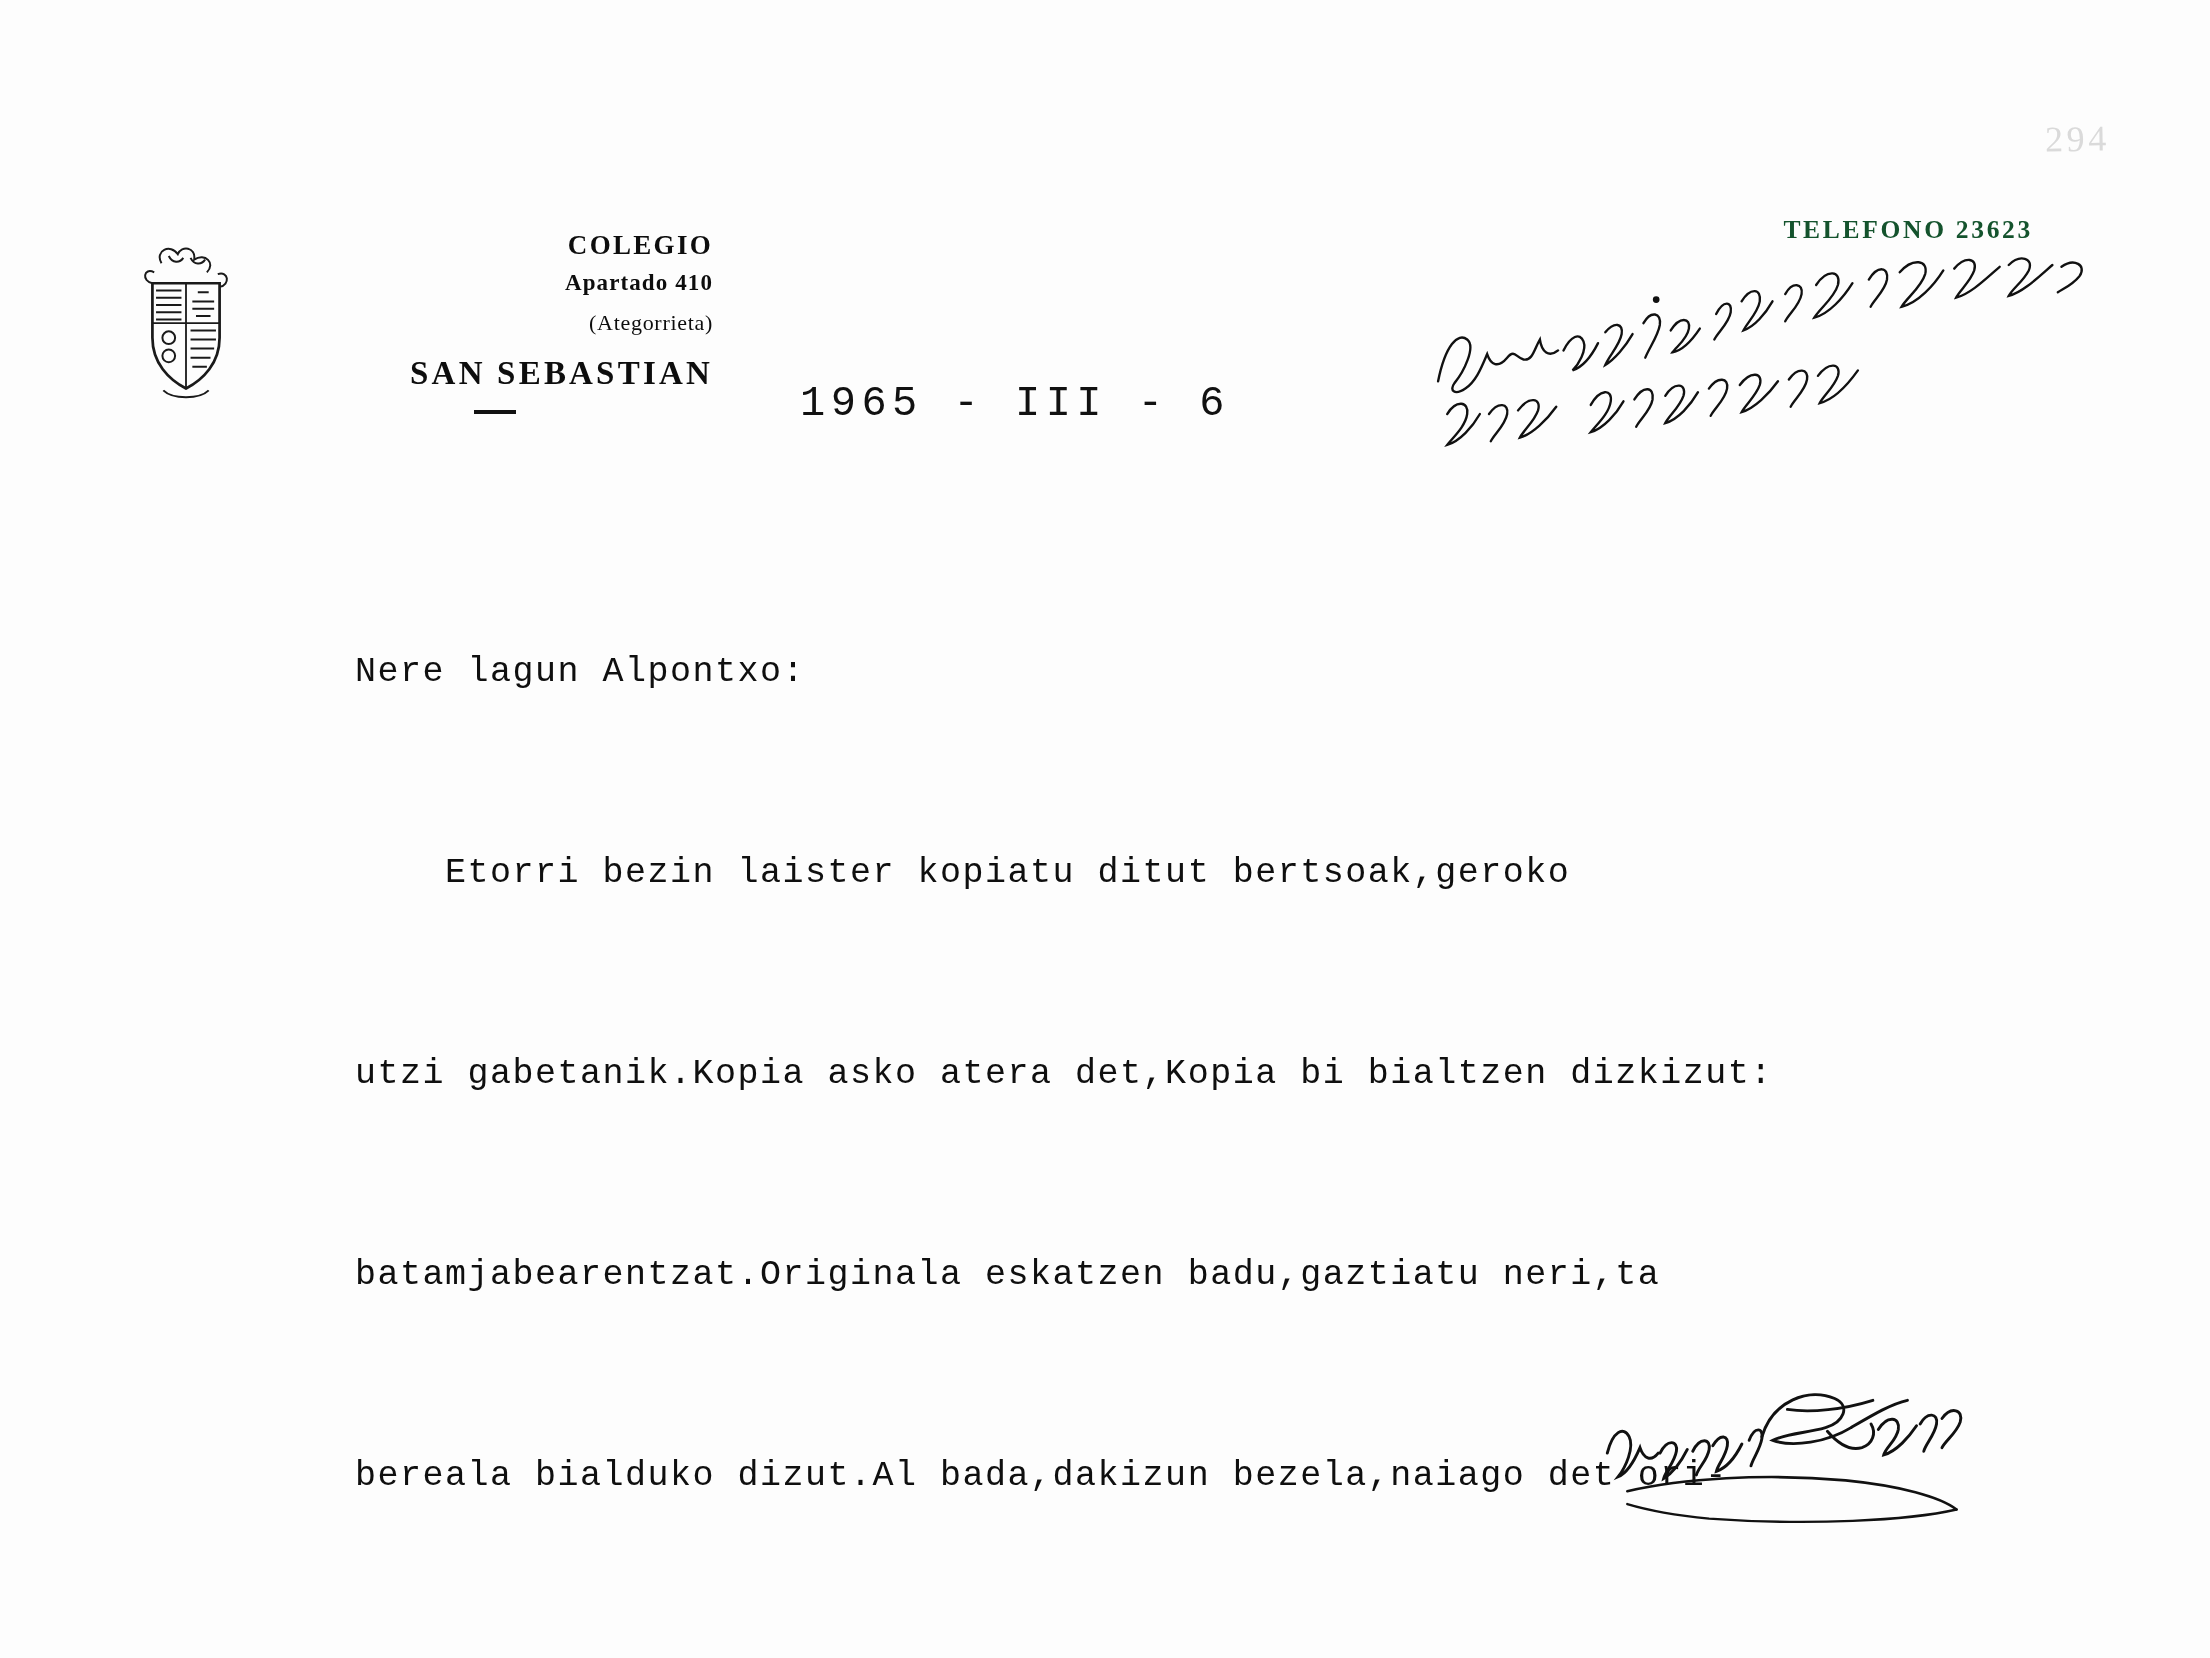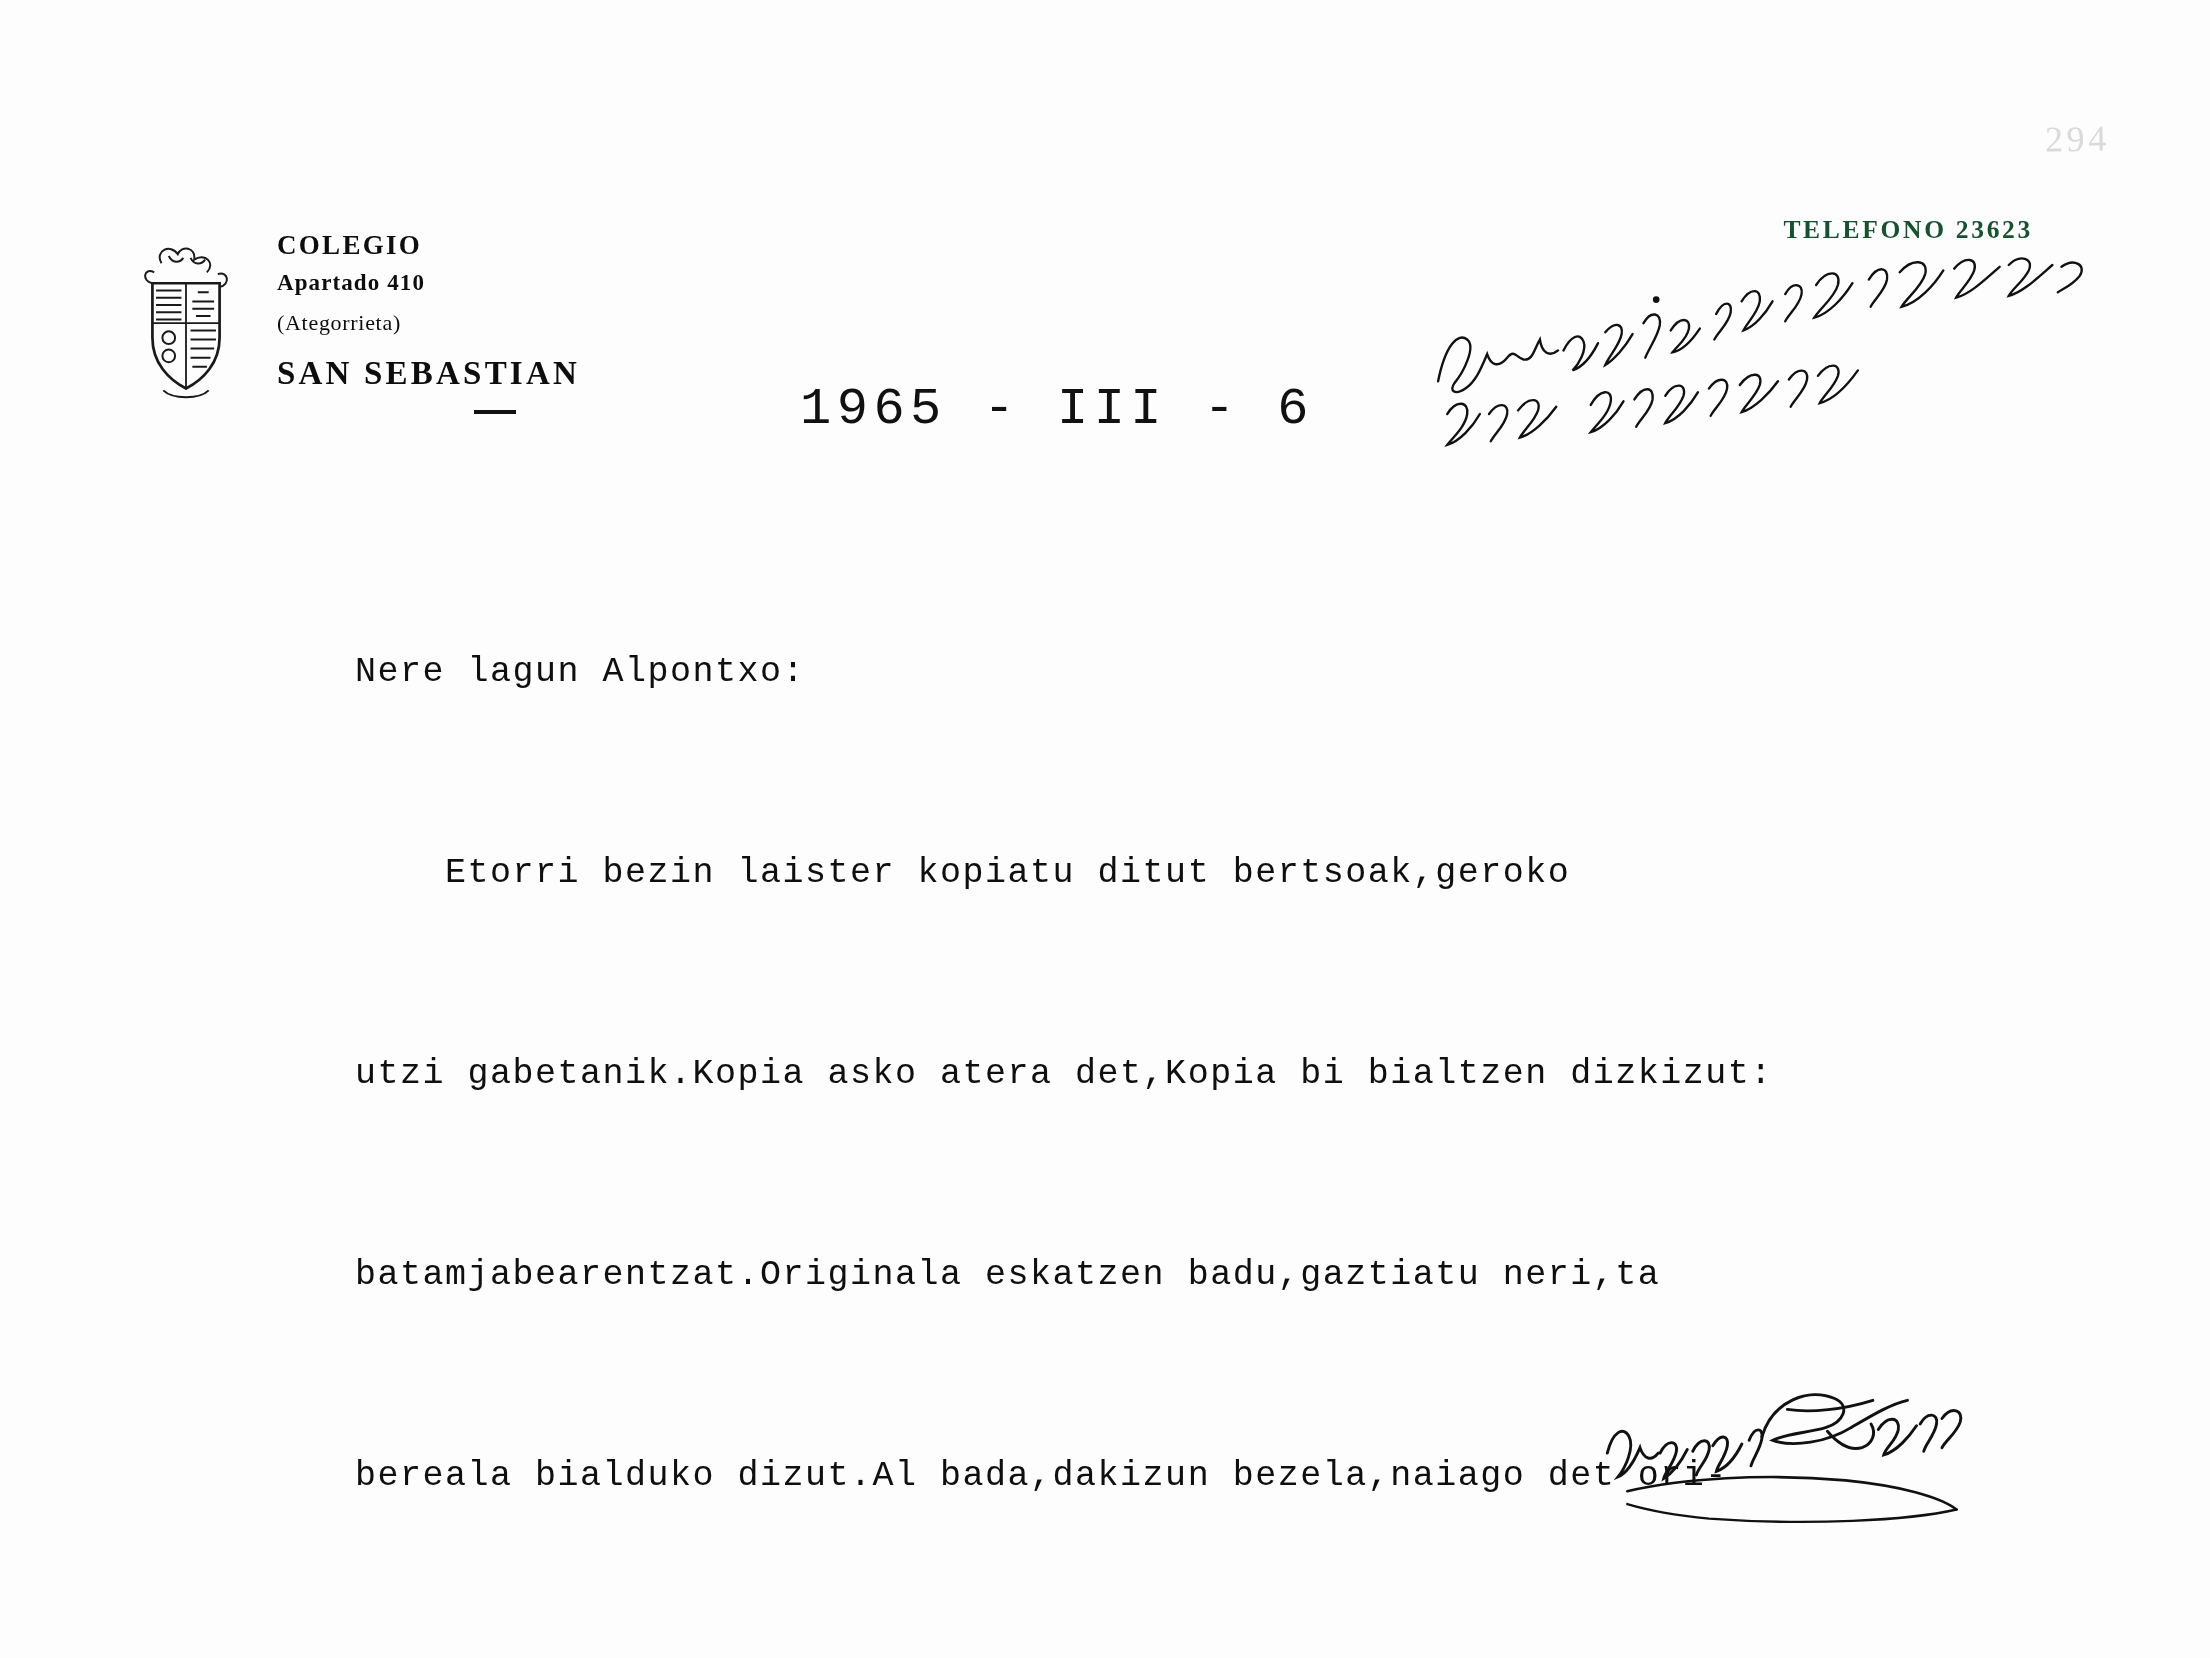--- a/index.html
+++ b/index.html
@@ -37,21 +37,21 @@
     top: 9px;
     width: 118px;
     height: 168px;
   }
 
   .masthead {
     position: absolute;
     left: 159px;
     top: 0px;
     width: 436px;
-    text-align: left;
+    text-align: right;
     font-family: "Liberation Serif", serif;
     color: #0d0d0d;
   }
   .masthead .l1 {
     font-size: 27px;
     letter-spacing: 2.3px;
     font-weight: 700;
     line-height: 1.35;
   }
   .masthead .l2 {
@@ -110,21 +110,21 @@
     opacity: 0.75;
     transform: rotate(-1deg);
   }
 
   
   .date-line {
     position: absolute;
     left: 800px;
     top: 380px;
     font-family: "Liberation Mono", monospace;
-    font-size: 52px;
+    font-size: 42px;
     letter-spacing: 5.5px;
     color: #111;
     white-space: nowrap;
   }
 
   
   .body-text {
     position: absolute;
     left: 355px;
     top: 505px;

